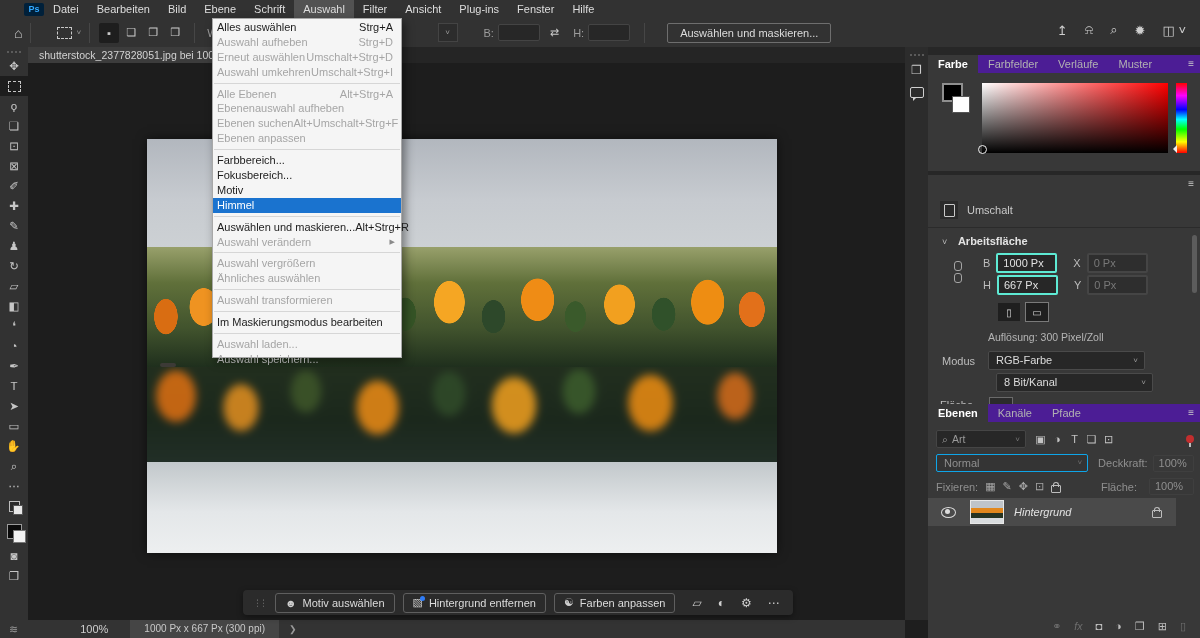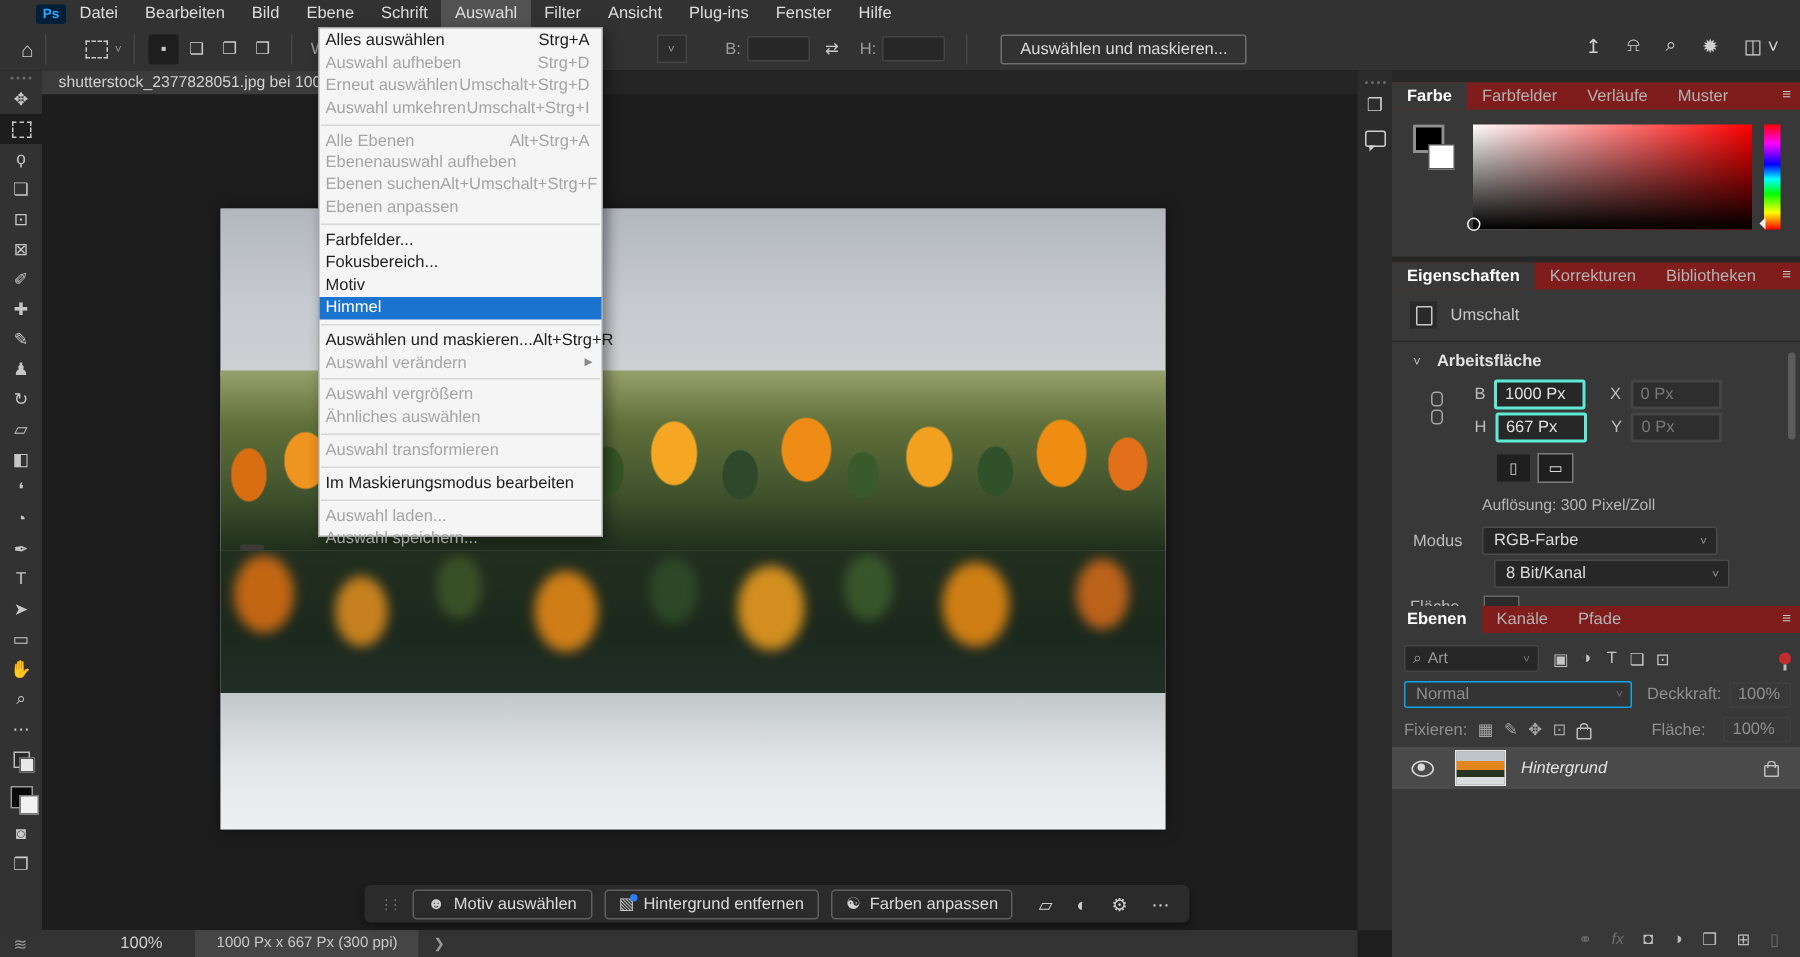--- a/index.html
+++ b/index.html
@@ -112,21 +112,21 @@
   
   #right-rail{position:absolute;left:905px;top:47px;width:23px;height:573px;background:#2c2c2c}
   #right-rail .tb-grip{margin-top:3px}
   .rr-ic{width:23px;height:22px;display:flex;align-items:center;justify-content:center;color:#cfcfcf;font-size:12px}
   .bubble{width:12px;height:9px;border:1px solid #cfcfcf;border-radius:2px;position:relative}
   .bubble:after{content:"";position:absolute;left:2px;bottom:-4px;border:2px solid transparent;border-top-color:#cfcfcf;border-left-color:#cfcfcf}
 
   
   #panels{position:absolute;left:928px;top:47px;width:272px;height:591px;background:#272727}
   .pgroup{position:absolute;left:0;width:272px;background:#383838}
-  .ptabs{height:18px;background:#7f1d1d;display:flex;align-items:center;position:relative}
+  .ptabs{height:18px;background:#4c1d95;display:flex;align-items:center;position:relative}
   .ptab{padding:0 10px;line-height:18px;font-size:11px;color:#b2b2b2}
   .ptab.active{background:#383838;color:#fff;font-weight:bold}
   .pmenu{position:absolute;right:6px;top:3px;color:#c9c9c9;font-size:10px}
   #color-panel{top:8px;height:116px}
   #props-panel{top:128px;height:272px}
   #layers-panel{top:357px;height:234px}
 
   
   #fgbg{position:absolute;left:14px;top:28px;width:30px;height:32px}
   #fgbg .fg{position:absolute;left:0;top:0;width:17px;height:15px;background:#000;border:2px solid #8f8f8f}
@@ -184,21 +184,21 @@
        padding-left:7px;position:relative;color:#8f8f8f}
   .ldd:after{content:"\02C5";position:absolute;right:5px;top:0;font-size:8px;color:#6f6f6f}
   .lval{width:38px;height:15px;border:1px solid #3f3f3f;border-radius:2px;margin-left:5px;line-height:15px;
         padding-left:5px;color:#8f8f8f}
   #lblend .lab{margin-left:10px}
   #llock{position:absolute;left:8px;top:74px;display:flex;align-items:center;gap:7px;width:258px;color:#8f8f8f}
   #llock .lf-ic{width:auto;color:#a5a5a5}
   #llock .lab2{margin-left:auto}
   .lock-icon{display:inline-block;width:8px;height:6px;border:1px solid #bdbdbd;border-radius:1px;position:relative;margin-top:4px}
   .lock-icon:before{content:"";position:absolute;left:1px;top:-4px;width:4px;height:4px;border:1px solid #bdbdbd;border-bottom:none;border-radius:3px 3px 0 0}
-  #layer-row{position:absolute;left:0;top:94px;width:272px;height:28px;background:#4a4a4a;display:flex;align-items:center}
+  #layer-row{position:absolute;left:0;top:94px;width:248px;height:28px;background:#4a4a4a;display:flex;align-items:center}
   .eye{width:13px;height:9px;border:1px solid #dcdcdc;border-radius:50%;position:relative;margin-left:13px}
   .eye:after{content:"";position:absolute;left:3px;top:1px;width:5px;height:5px;background:#dcdcdc;border-radius:50%}
   #lthumb{width:32px;height:22px;margin-left:14px;border:1px solid #e8e8e8;
      background:linear-gradient(180deg,#bfc4c9 0 30%,#e2871c 30% 55%,#273422 55% 78%,#d9dcde 78%)}
   #lname{margin-left:10px;font-style:italic;color:#e2e2e2}
   #layer-row .lock-icon{margin-left:auto;margin-right:14px}
   #lbottom{position:absolute;left:0;bottom:2px;width:272px;height:20px;display:flex;align-items:center;
            justify-content:flex-end;gap:13px;padding-right:14px;box-sizing:border-box}
   .lb-ic{color:#bdbdbd;font-size:11px}
   .lb-ic.dim{color:#6e6e6e}
@@ -426,21 +426,21 @@
     </div>
     <div class="mi disabled">
       <span class="ml">Ebenen anpassen</span>
       <span class="ms"></span>
     </div>
     <div class="mi separator">
       <span class="ml"></span>
       <span class="ms"></span>
     </div>
     <div class="mi">
-      <span class="ml">Farbfelder...</span>
+      <span class="ml">Farbbereich...</span>
       <span class="ms"></span>
     </div>
     <div class="mi">
       <span class="ml">Fokusbereich...</span>
       <span class="ms"></span>
     </div>
     <div class="mi">
       <span class="ml">Motiv</span>
       <span class="ms"></span>
     </div>
@@ -530,26 +530,20 @@
         <span class="fg"></span>
         <span class="bg"></span>
       </div>
     <div id="color-field"></div>
     <div id="cf-dot"></div>
     <div id="hue-strip"></div>
     <div id="hue-arrow"></div>
   </section>
 
   <section class="pgroup" id="props-panel">
-    <div class="ptabs">
-
-    <span class="ptab active">Eigenschaften</span>
-        <span class="ptab">Korrekturen</span>
-        <span class="ptab">Bibliotheken</span>
-      </div>
     <span class="pmenu">≡</span>
     <div class="prow" id="doc-row">
       <span class="page-icon">
           <i></i>
         </span>
       <span>Umschalt</span>
     </div>
     <div id="props-divider"></div>
     <div class="prow" id="section-row">
       <span class="chev">˅</span>

